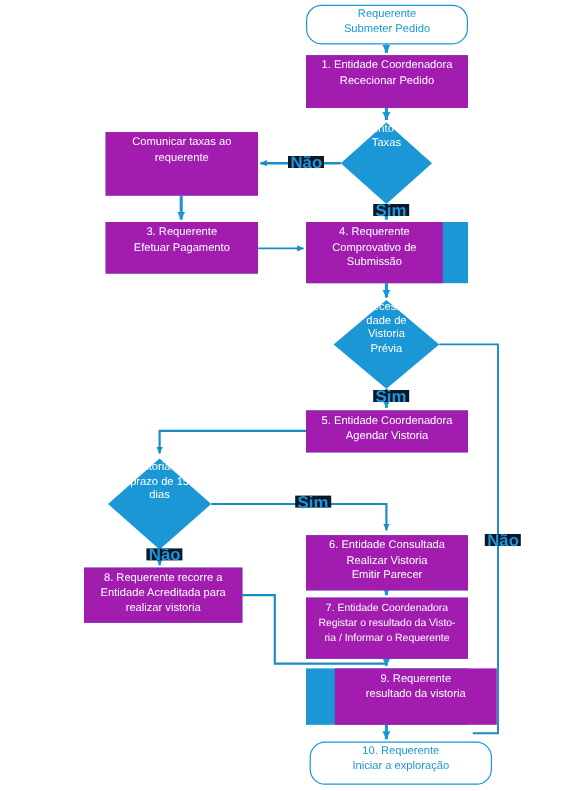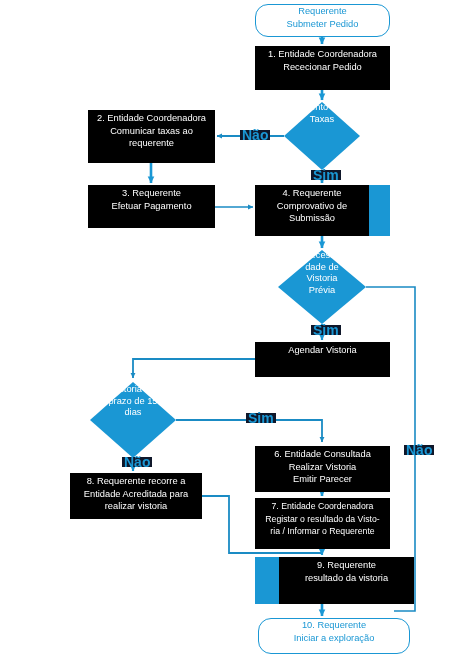--- a/index.html
+++ b/index.html
@@ -23,21 +23,21 @@
   .node-text {
     position: absolute;
     display: flex;
     align-items: flex-start;
     justify-content: center;
     text-align: center;
     box-sizing: border-box;
     pointer-events: auto;
   }
   .proc {
-    background: #000000;
+    background: #a21caf;
     color: #ffffff;
     font-size: 9.3px;
     line-height: 12.6px;
     padding: 2px 3px;
   }
   .terminal {
     background: #ffffff;
     border: 1.3px solid #1A97D4;
     border-radius: 13px;
     color: #1A97D4;
@@ -122,21 +122,20 @@
 
 <div class="node-text dec" style="left:284px; top:102px; width:76px; height:68px;">
   <div>
     <div>Isento de</div>
     <div>Taxas</div>
   </div>
 </div>
 
 <div class="node-text proc" style="left:88px; top:110px; width:127px; height:53px;">
   <div>
-    <div>2. Entidade Coordenadora</div>
     <div>Comunicar taxas ao</div>
     <div>requerente</div>
   </div>
 </div>
 
 <div class="node-text proc" style="left:88px; top:185px; width:127px; height:43px;">
   <div>
     <div>3. Requerente</div>
     <div>Efetuar Pagamento</div>
   </div>
@@ -154,20 +153,21 @@
   <div>
     <div>Necessi-</div>
     <div>dade de</div>
     <div>Vistoria</div>
     <div>Prévia</div>
   </div>
 </div>
 
 <div class="node-text proc" style="left:255px; top:342px; width:135px; height:35px;">
   <div>
+    <div>5. Entidade Coordenadora</div>
     <div>Agendar Vistoria</div>
   </div>
 </div>
 
 <div class="node-text dec" style="left:94px; top:384px; width:78px; height:72px;">
   <div>
     <div>Vistoria no</div>
     <div>prazo de 15</div>
     <div>dias</div>
   </div>

